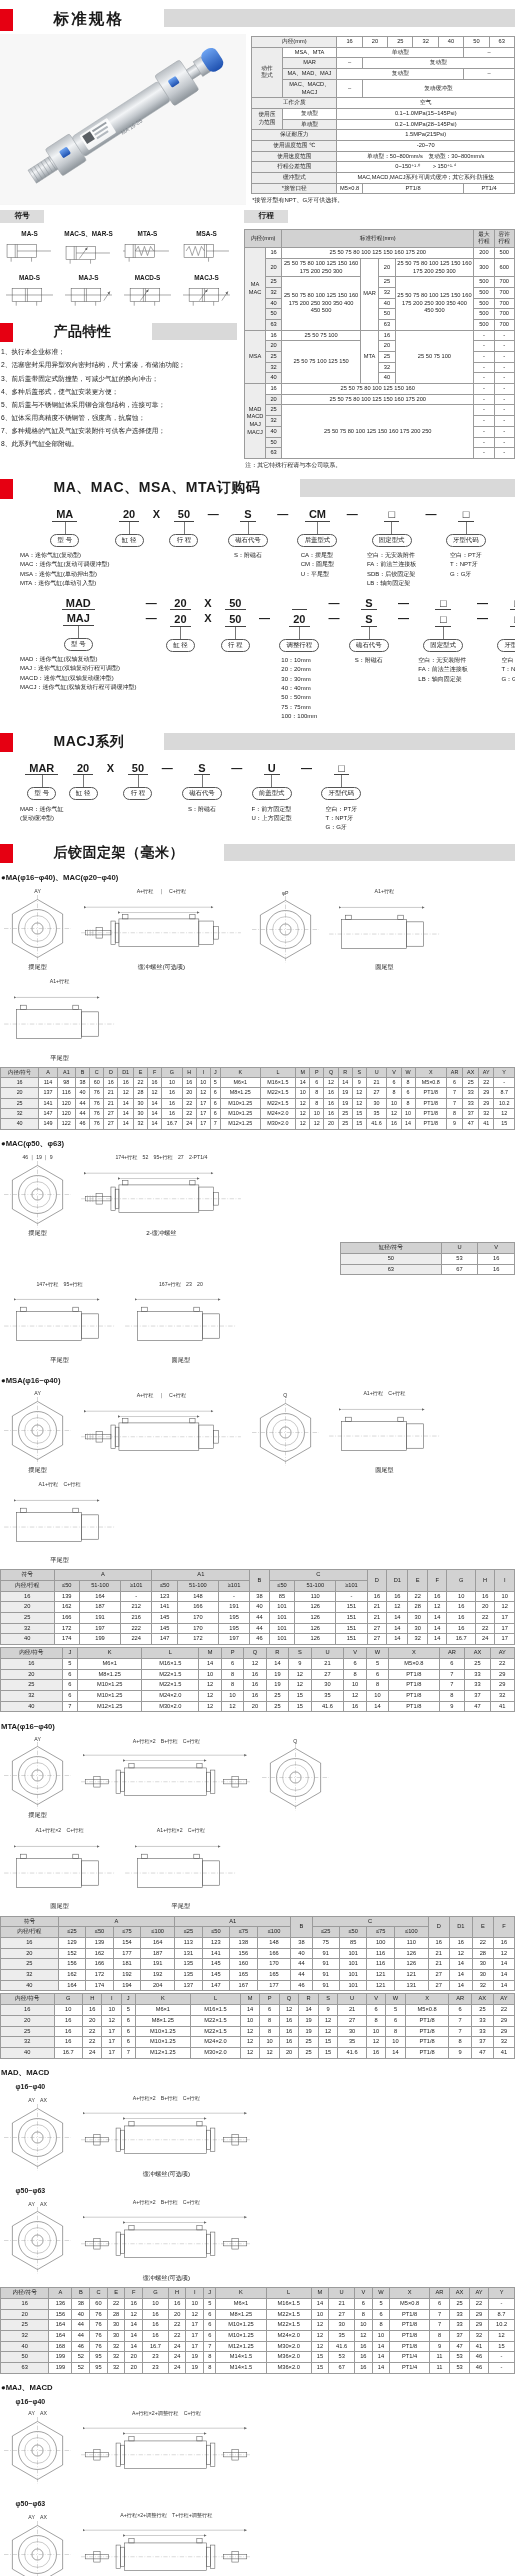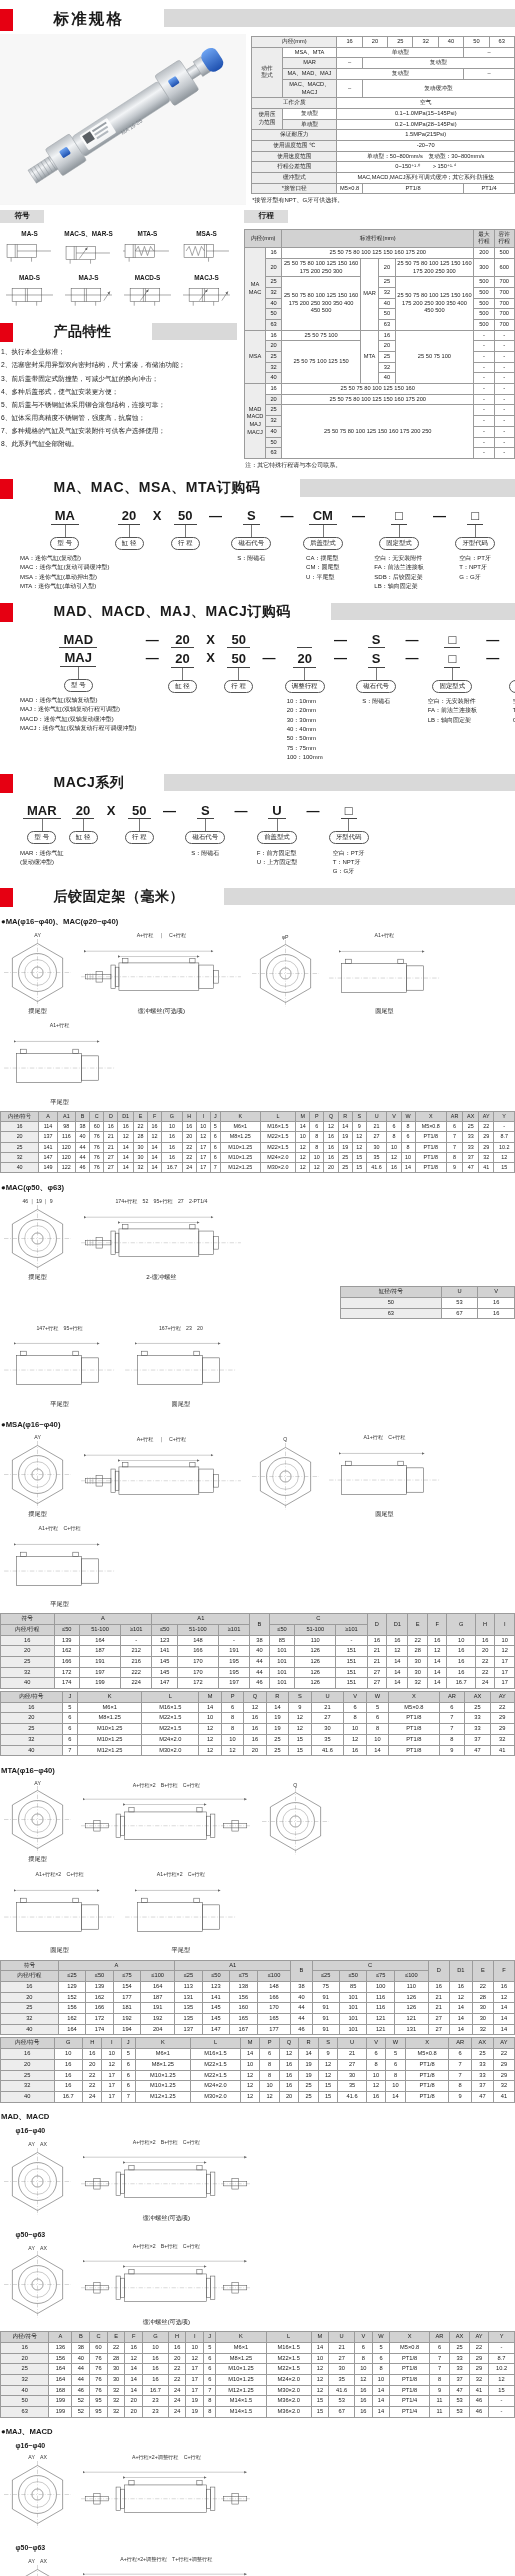--- a/index.html
+++ b/index.html
@@ -28,21 +28,21 @@
   .mid-left{width:237px;flex:0 0 auto;}
   .mid-right{flex:1;}
   .graylabel{display:inline-block;background:#dcdcdc;padding:1.5px 14.4px;font-weight:bold;font-size:7.7px;margin-bottom:4.1px;}
   .sym-grid{display:flex;flex-wrap:wrap;}
   .sym-item{width:57px;display:flex;flex-direction:column;align-items:center;margin:3.1px 1px 5.2px 1px;}
   .sym-item .nm{font-weight:bold;font-size:6.4px;margin-bottom:2.1px;white-space:nowrap;}
   .feat-list{margin:3.1px 0 0 1px;padding:0;list-style:none;font-size:6.7px;line-height:1.95;}
   
   .oc{display:flex;align-items:flex-start;padding:6.2px 0 2.1px 17.5px;}
   .oc-col{display:flex;flex-direction:column;align-items:center;margin:0 2.6px;}
-  .oc-tok{font-weight:bold;font-size:13px;border-bottom:1.5px double #444;padding:0 4.1px 0.5px 4.1px;min-width:7.2px;text-align:left;min-height:8.8px;}
+  .oc-tok{font-weight:bold;font-size:11px;border-bottom:1.5px double #444;padding:0 4.1px 0.5px 4.1px;min-width:7.2px;text-align:right;min-height:8.8px;}
   .oc-col.sep .oc-tok{border-bottom:none;}
   .oc-tick{width:0.5px;height:12.4px;background:#777;}
   .oc-oval{border:0.8px solid #555;border-radius:7.7px;padding:1px 6.2px;font-size:6.4px;white-space:nowrap;}
   .oc-desc{list-style:none;margin:4.1px 0 0 0;padding:0;font-size:6px;text-align:left;line-height:1.55;white-space:nowrap;}
   
   .dsec-t{font-size:7.7px;font-weight:bold;margin:9.3px 0 1px 1px;}
   .dsub-t{font-size:7px;font-weight:bold;margin:5.2px 0 0 15.5px;}
   .drow{display:flex;align-items:flex-end;justify-content:flex-start;flex-wrap:wrap;margin:3.1px 0 2.1px 0;gap:2.1px;}
   .dw{display:flex;flex-direction:column;align-items:center;margin:2.1px 4.1px;}
   .dw .dim{font-size:5.2px;color:#333;height:6.7px;white-space:nowrap;}
@@ -655,25 +655,20 @@
         <div class="oc-tick"></div>
         <div class="oc-oval">牙型代码</div>
         <ul class="oc-desc">
           <li>空白：PT牙</li>
           <li>T：NPT牙</li>
           <li>G：G牙</li>
         </ul>
       </div>
     </div>
 
-  <div class="sec-head small">
-    <div class="red"></div>
-    <div class="t">MAD、MACD、MAJ、MACJ订购码</div>
-    <div class="band"></div>
-  </div>
   <div class="oc">
       <div class="oc-col">
         <div class="oc-tok">MAD</div>
         <div class="oc-tok" style="margin-top: 2px;">MAJ</div>
         <div class="oc-tick"></div>
         <div class="oc-oval">型 号</div>
         <ul class="oc-desc">
           <li>MAD：迷你气缸(双轴复动型)</li>
           <li>MAJ：迷你气缸(双轴复动行程可调型)</li>
           <li>MACD：迷你气缸(双轴复动缓冲型)</li>

